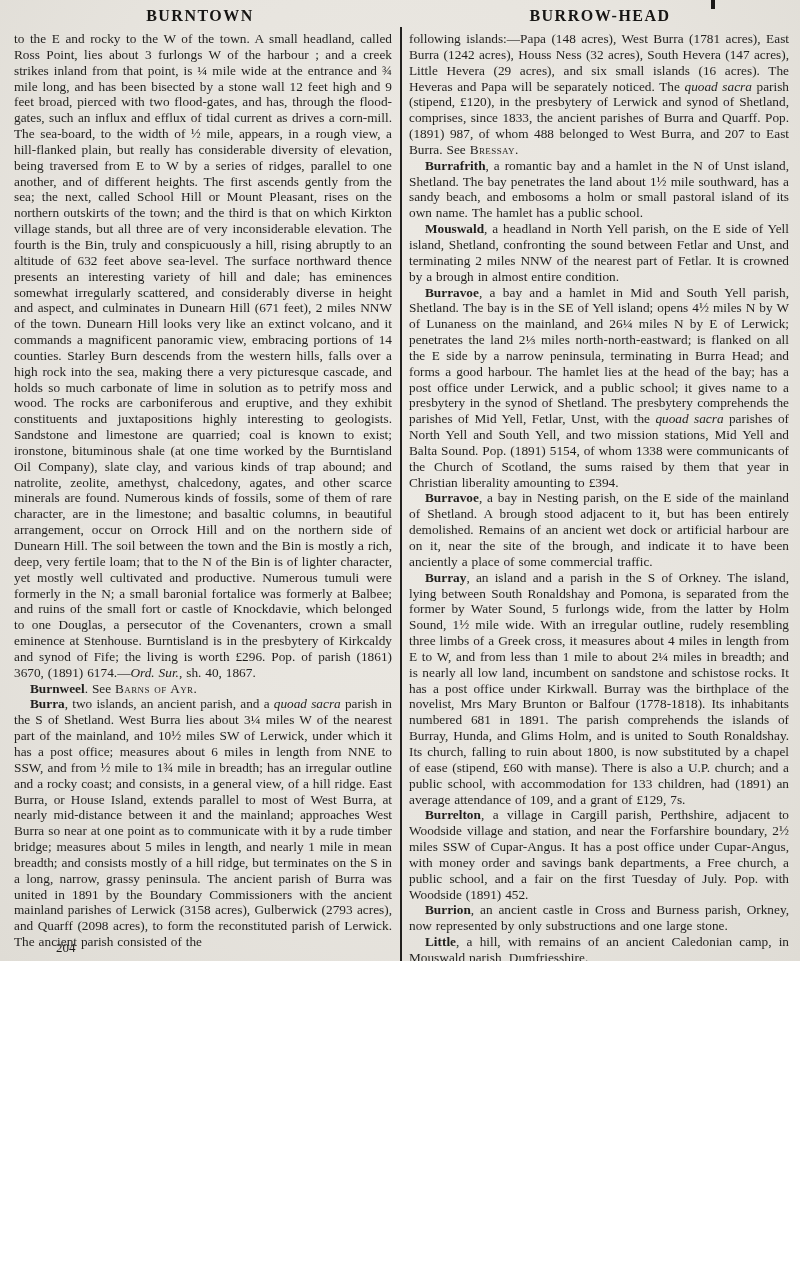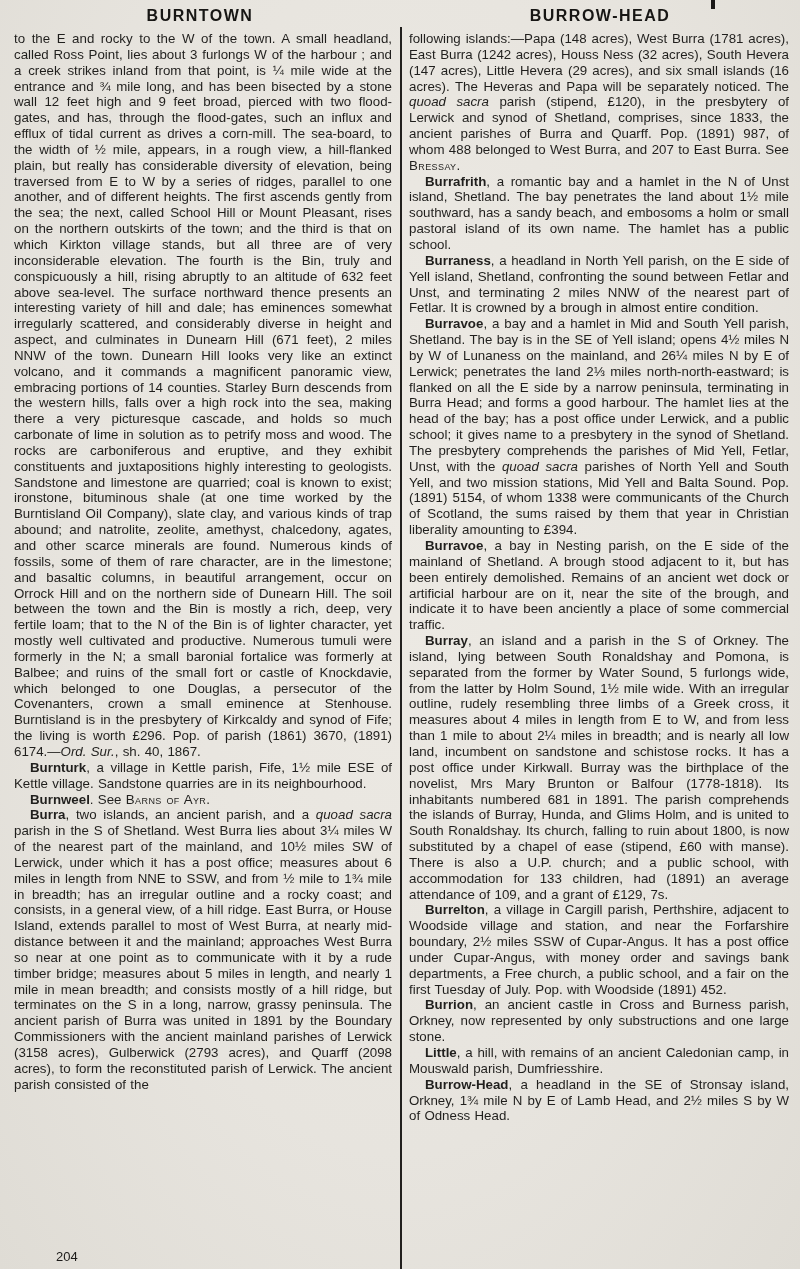--- a/index.html
+++ b/index.html
@@ -1,22 +1,22 @@
 <!DOCTYPE html>
 <html><head>
 <meta charset="utf-8">
 <style>
   html, body { margin: 0; padding: 0; }
   .page {
     position: relative;
     width: 800px;
-    height: 1269px;
+    height: 961px;
     background: #e9e6e0;
     background-image: radial-gradient(ellipse at 50% 40%, #edeae4 0%, #e7e4de 60%, #dfdcd5 100%);
-    font-family: Liberation Sans, sans-serif;
+    font-family: Liberation Serif, serif;
     color: #201f1d;
     overflow: hidden;
   }
   .running-head {
     position: absolute;
     top: 7px;
     width: 390px;
     text-align: center;
     font-weight: bold;
     font-size: 16px;
@@ -74,28 +74,27 @@
 <div class="page">
   <div class="running-head left">BURNTOWN</div>
   <div class="running-head right">BURROW-HEAD</div>
 
   <div class="scan-mark"></div>
   <div class="column-rule"></div>
 
   <div class="cols">
     <div class="col left-col">
         <p class="entry continuation"><span>to the E and rocky to the W of the town. A small headland, called Ross Point, lies about 3 furlongs W of the harbour ; and a creek strikes inland from that point, is ¼ mile wide at the entrance and ¾ mile long, and has been bisected by a stone wall 12 feet high and 9 feet broad, pierced with two flood-gates, and has, through the flood-gates, such an influx and efflux of tidal current as drives a corn-mill. The sea-board, to the width of ½ mile, appears, in a rough view, a hill-flanked plain, but really has considerable diversity of elevation, being traversed from E to W by a series of ridges, parallel to one another, and of different heights. The first ascends gently from the sea; the next, called School Hill or Mount Pleasant, rises on the northern outskirts of the town; and the third is that on which Kirkton village stands, but all three are of very inconsiderable elevation. The fourth is the Bin, truly and conspicuously a hill, rising abruptly to an altitude of 632 feet above sea-level. The surface northward thence presents an interesting variety of hill and dale; has eminences somewhat irregularly scattered, and considerably diverse in height and aspect, and culminates in Dunearn Hill (671 feet), 2 miles NNW of the town. Dunearn Hill looks very like an extinct volcano, and it commands a magnificent panoramic view, embracing portions of 14 counties. Starley Burn descends from the western hills, falls over a high rock into the sea, making there a very picturesque cascade, and holds so much carbonate of lime in solution as to petrify moss and wood. The rocks are carboniferous and eruptive, and they exhibit constituents and juxtapositions highly interesting to geologists. Sandstone and limestone are quarried; coal is known to exist; ironstone, bituminous shale (at one time worked by the Burntisland Oil Company), slate clay, and various kinds of trap abound; and natrolite, zeolite, amethyst, chalcedony, agates, and other scarce minerals are found. Numerous kinds of fossils, some of them of rare character, are in the limestone; and basaltic columns, in beautiful arrangement, occur on Orrock Hill and on the northern side of Dunearn Hill. The soil between the town and the Bin is mostly a rich, deep, very fertile loam; that to the N of the Bin is of lighter character, yet mostly well cultivated and productive. Numerous tumuli were formerly in the N; a small baronial fortalice was formerly at Balbee; and ruins of the small fort or castle of Knockdavie, which belonged to one Douglas, a persecutor of the Covenanters, crown a small eminence at Stenhouse. Burntisland is in the presbytery of Kirkcaldy and synod of Fife; the living is worth £296. Pop. of parish (1861) 3670, (1891) 6174.—</span><span class="i">Ord. Sur.</span><span>, sh. 40, 1867.</span></p>
-        <p class="entry"><span class="b">Burnturk</span><span>, a village in Kettle parish, Fife, 1½ mile ESE of Kettle village. Sandstone quarries are in its neighbourhood.</span></p>
         <p class="entry"><span class="b">Burnweel</span><span>. See </span><span class="sc">Barns of Ayr</span><span>.</span></p>
         <p class="entry"><span class="b">Burra</span><span>, two islands, an ancient parish, and a </span><span class="i">quoad sacra</span><span> parish in the S of Shetland. West Burra lies about 3¼ miles W of the nearest part of the mainland, and 10½ miles SW of Lerwick, under which it has a post office; measures about 6 miles in length from NNE to SSW, and from ½ mile to 1¾ mile in breadth; has an irregular outline and a rocky coast; and consists, in a general view, of a hill ridge. East Burra, or House Island, extends parallel to most of West Burra, at nearly mid-distance between it and the mainland; approaches West Burra so near at one point as to communicate with it by a rude timber bridge; measures about 5 miles in length, and nearly 1 mile in mean breadth; and consists mostly of a hill ridge, but terminates on the S in a long, narrow, grassy peninsula. The ancient parish of Burra was united in 1891 by the Boundary Commissioners with the ancient mainland parishes of Lerwick (3158 acres), Gulberwick (2793 acres), and Quarff (2098 acres), to form the reconstituted parish of Lerwick. The ancient parish consisted of the</span></p>
       </div>
     <div class="col right-col">
         <p class="entry continuation"><span>following islands:—Papa (148 acres), West Burra (1781 acres), East Burra (1242 acres), Houss Ness (32 acres), South Hevera (147 acres), Little Hevera (29 acres), and six small islands (16 acres). The Heveras and Papa will be separately noticed. The </span><span class="i">quoad sacra</span><span> parish (stipend, £120), in the presbytery of Lerwick and synod of Shetland, comprises, since 1833, the ancient parishes of Burra and Quarff. Pop. (1891) 987, of whom 488 belonged to West Burra, and 207 to East Burra. See </span><span class="sc">Bressay</span><span>.</span></p>
         <p class="entry"><span class="b">Burrafrith</span><span>, a romantic bay and a hamlet in the N of Unst island, Shetland. The bay penetrates the land about 1½ mile southward, has a sandy beach, and embosoms a holm or small pastoral island of its own name. The hamlet has a public school.</span></p>
-        <p class="entry"><span class="b">Burraness</span><span>, a headland in North Yell parish, on the E side of Yell island, Shetland, confronting the sound between Fetlar and Unst, and terminating 2 miles NNW of the nearest part of Fetlar. It is crowned by a brough in almost entire condition.</span></p>
+        <p class="entry"><span class="b">Mouswald</span><span>, a headland in North Yell parish, on the E side of Yell island, Shetland, confronting the sound between Fetlar and Unst, and terminating 2 miles NNW of the nearest part of Fetlar. It is crowned by a brough in almost entire condition.</span></p>
         <p class="entry"><span class="b">Burravoe</span><span>, a bay and a hamlet in Mid and South Yell parish, Shetland. The bay is in the SE of Yell island; opens 4½ miles N by W of Lunaness on the mainland, and 26¼ miles N by E of Lerwick; penetrates the land 2⅓ miles north-north-eastward; is flanked on all the E side by a narrow peninsula, terminating in Burra Head; and forms a good harbour. The hamlet lies at the head of the bay; has a post office under Lerwick, and a public school; it gives name to a presbytery in the synod of Shetland. The presbytery comprehends the parishes of Mid Yell, Fetlar, Unst, with the </span><span class="i">quoad sacra</span><span> parishes of North Yell and South Yell, and two mission stations, Mid Yell and Balta Sound. Pop. (1891) 5154, of whom 1338 were communicants of the Church of Scotland, the sums raised by them that year in Christian liberality amounting to £394.</span></p>
         <p class="entry"><span class="b">Burravoe</span><span>, a bay in Nesting parish, on the E side of the mainland of Shetland. A brough stood adjacent to it, but has been entirely demolished. Remains of an ancient wet dock or artificial harbour are on it, near the site of the brough, and indicate it to have been anciently a place of some commercial traffic.</span></p>
         <p class="entry"><span class="b">Burray</span><span>, an island and a parish in the S of Orkney. The island, lying between South Ronaldshay and Pomona, is separated from the former by Water Sound, 5 furlongs wide, from the latter by Holm Sound, 1½ mile wide. With an irregular outline, rudely resembling three limbs of a Greek cross, it measures about 4 miles in length from E to W, and from less than 1 mile to about 2¼ miles in breadth; and is nearly all low land, incumbent on sandstone and schistose rocks. It has a post office under Kirkwall. Burray was the birthplace of the novelist, Mrs Mary Brunton or Balfour (1778-1818). Its inhabitants numbered 681 in 1891. The parish comprehends the islands of Burray, Hunda, and Glims Holm, and is united to South Ronaldshay. Its church, falling to ruin about 1800, is now substituted by a chapel of ease (stipend, £60 with manse). There is also a U.P. church; and a public school, with accommodation for 133 children, had (1891) an average attendance of 109, and a grant of £129, 7s.</span></p>
         <p class="entry"><span class="b">Burrelton</span><span>, a village in Cargill parish, Perthshire, adjacent to Woodside village and station, and near the Forfarshire boundary, 2½ miles SSW of Cupar-Angus. It has a post office under Cupar-Angus, with money order and savings bank departments, a Free church, a public school, and a fair on the first Tuesday of July. Pop. with Woodside (1891) 452.</span></p>
         <p class="entry"><span class="b">Burrion</span><span>, an ancient castle in Cross and Burness parish, Orkney, now represented by only substructions and one large stone.</span></p>
         <p class="entry"><span class="b">Little</span><span>, a hill, with remains of an ancient Caledonian camp, in Mouswald parish, Dumfriesshire.</span></p>
         <p class="entry"><span class="b">Burrow-Head</span><span>, a headland in the SE of Stronsay island, Orkney, 1¾ mile N by E of Lamb Head, and 2½ miles S by W of Odness Head.</span></p>
       </div>
   </div>
 

